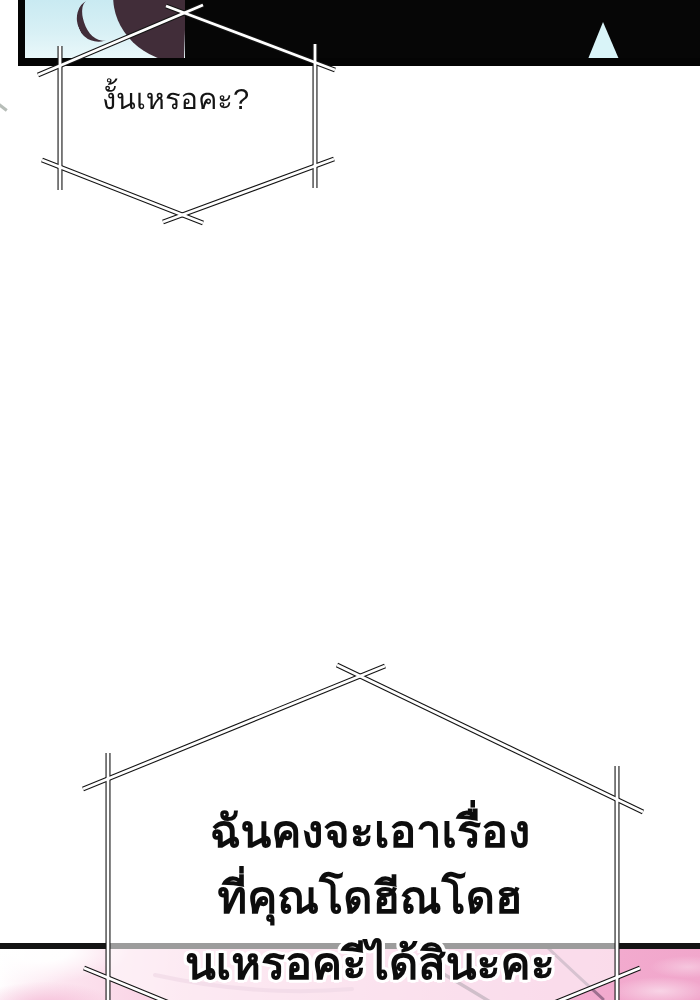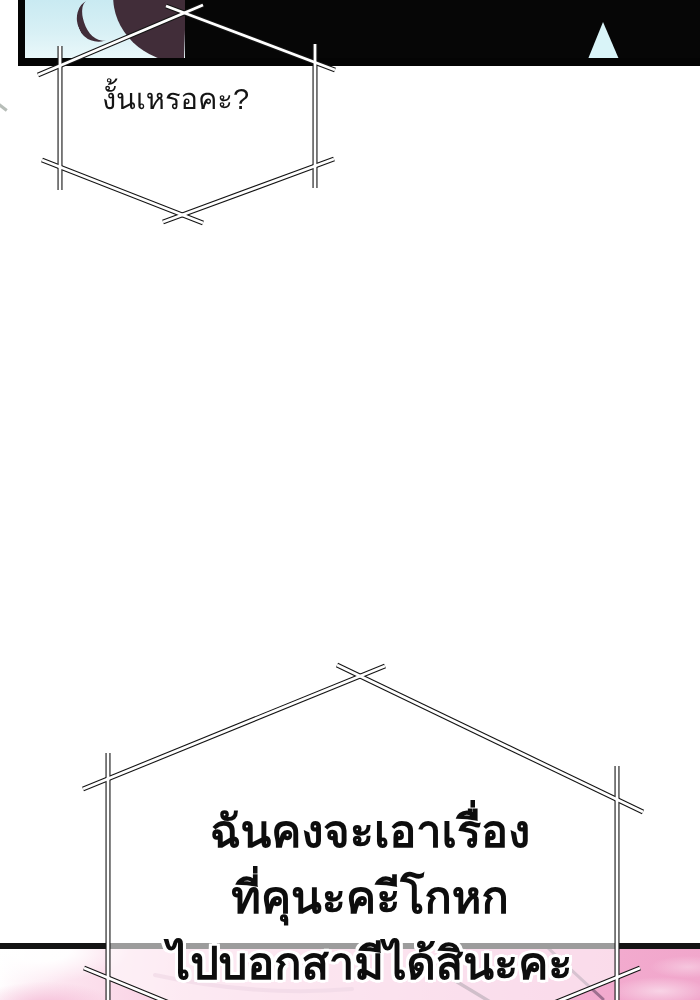--- a/index.html
+++ b/index.html
@@ -106,18 +106,18 @@
       <line class="edge-in" x1="640" y1="968" x2="527" y2="1014"></line>
     </g>
   </svg>
 
   <div class="bubble-text bubble-text-top">
     <span class="bubble-line">งั้นเหรอคะ?</span>
   </div>
 
   <div class="bubble-text bubble-text-bottom">
     <span class="bubble-line">ฉันคงจะเอาเรื่อง</span>
-    <span class="bubble-line">ที่คุนะคะีโกหก</span>
-    <span class="bubble-line">ไปบอกสามีได้สินะคะ</span>
+    <span class="bubble-line">ที่คุณโดฮีณโดฮ</span>
+    <span class="bubble-line">นเหรอคะีได้สินะคะ</span>
   </div>
 
   <div class="edge-artifact"></div>
 </div>
 
 </body></html>

